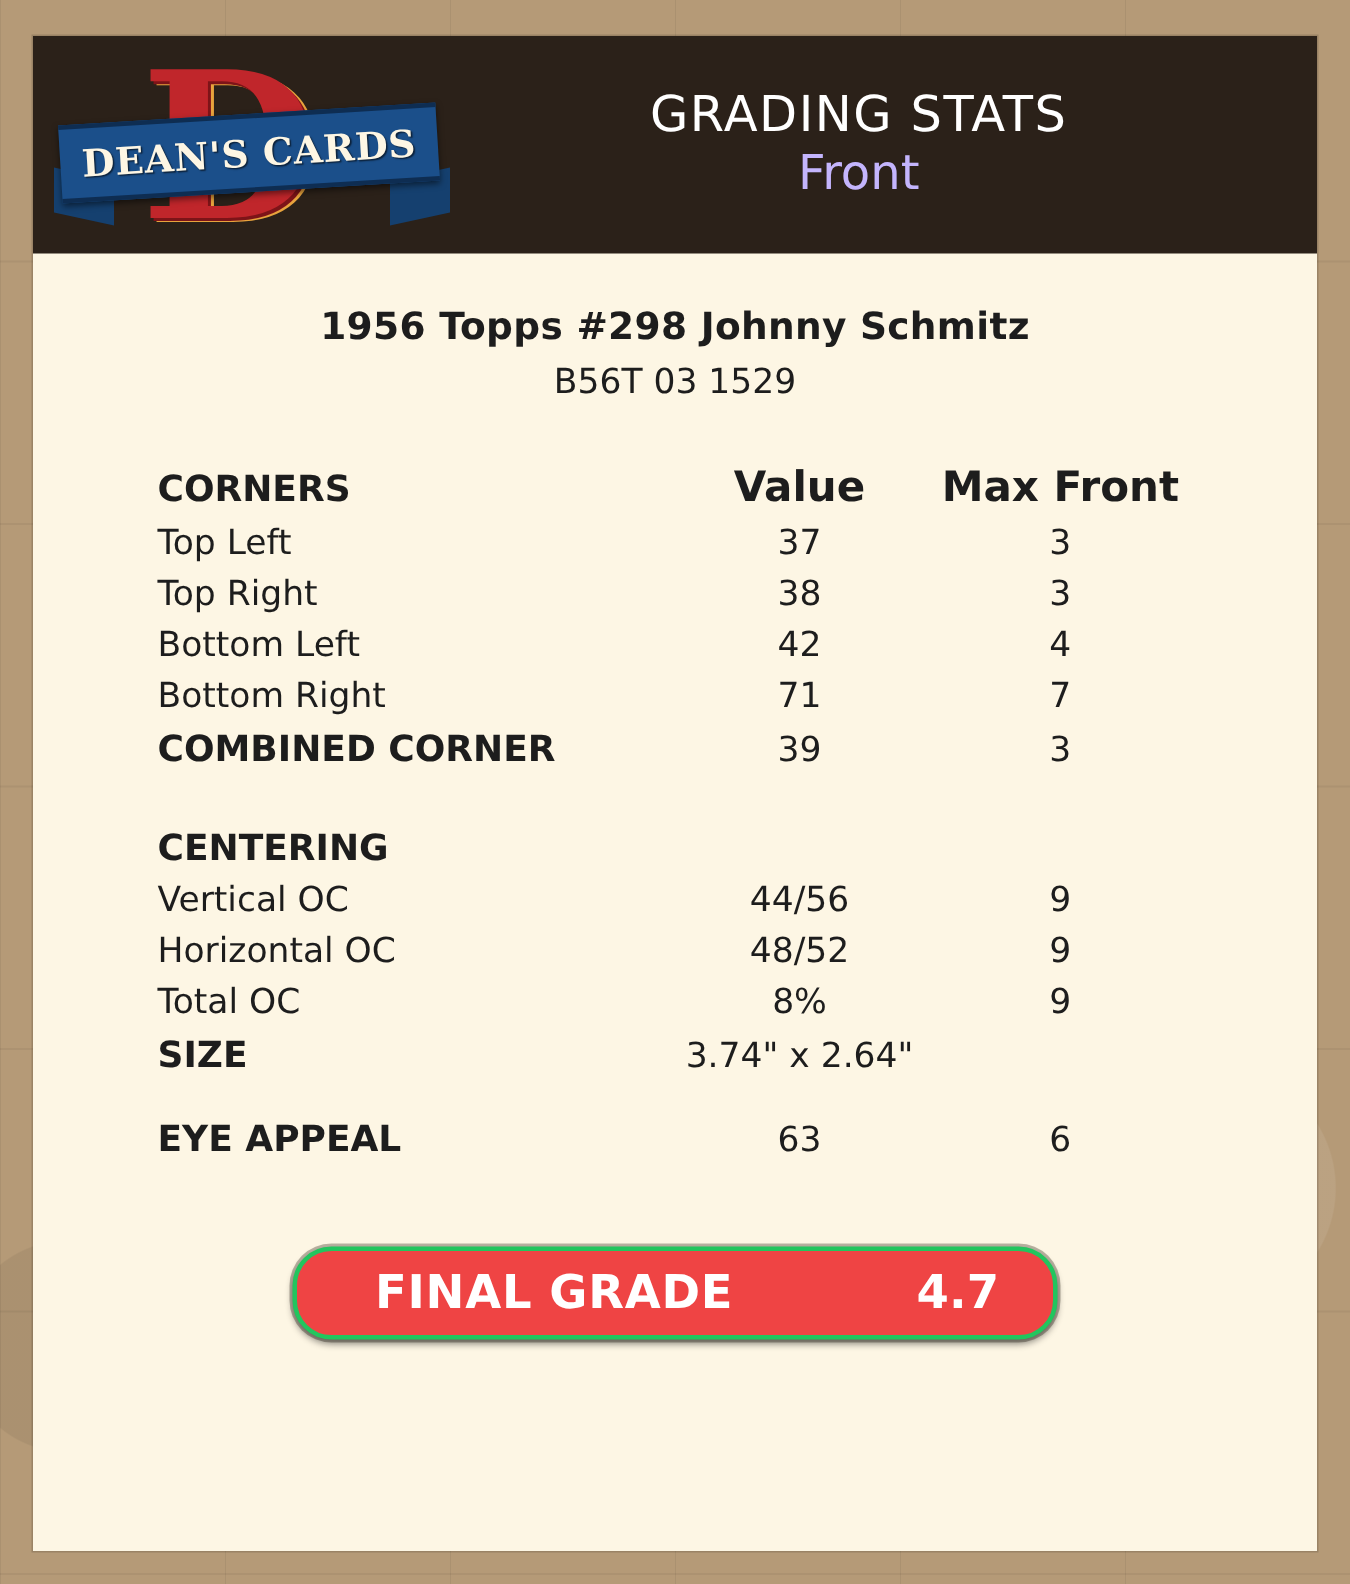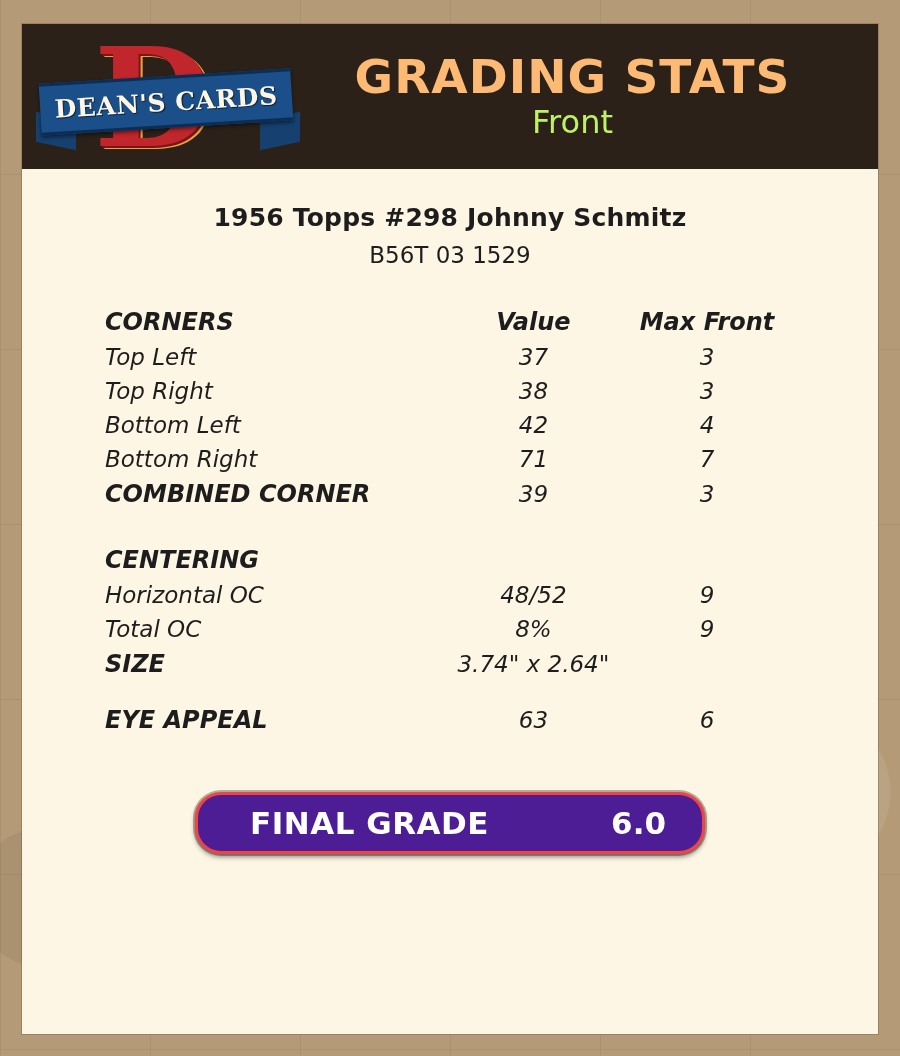--- a/index.html
+++ b/index.html
@@ -104,28 +104,28 @@
   }
   .logo-tail-left { left: 14px; transform: skewY(12deg); }
   .logo-tail-right { left: 238px; transform: skewY(-12deg); }
 
   .header-titles {
     flex: 1;
     text-align: center;
     padding-right: 40px;
   }
   .header-title {
-    color: #fdba74;
-    font-size: 47px;
-    font-weight: bold;
+    color: #ffffff;
+    font-size: 33px;
+    font-weight: normal;
     letter-spacing: 1px;
     line-height: 1.05;
   }
   .header-subtitle {
-    color: #bef264;
+    color: #c4b5fd;
     font-size: 32px;
     font-weight: normal;
     margin-top: 2px;
   }
 
   
   .body {
     padding: 34px 0 0 0;
     color: #1d1d1d;
   }
@@ -144,42 +144,41 @@
 
   table.stats {
     margin: 36px auto 0 auto;
     border-collapse: collapse;
     width: 690px;
     font-size: 23px;
   }
   table.stats td {
     padding: 4px 0;
     vertical-align: baseline;
-    font-style: italic;
   }
   td.lbl { width: 350px; padding-left: 132px; }
   td.val { width: 175px; text-align: center; }
   td.max { width: 180px; text-align: center; }
 
   .sec-head { font-weight: bold; font-size: 24px; }
-  .col-head { font-weight: bold; font-size: 24px; text-align: center; }
+  .col-head { font-weight: bold; font-size: 28px; text-align: center; }
   .indent { padding-left: 182px; }
   .spacer td { height: 22px; padding: 0; }
   .small-space td { height: 12px; padding: 0; }
   .size-val { text-align: center; padding-right: 18px; }
 
   
   .final-wrap {
     margin: 34px auto 0 auto;
     width: 510px;
     position: relative;
   }
   .final-bar {
-    background: #4c1d95;
-    border: 3px solid #ef4444;
+    background: #ef4444;
+    border: 3px solid #22c55e;
     border-radius: 26px;
     box-shadow: 0 3px 5px rgba(0,0,0,0.45), 0 0 0 2px #b9b1a0;
     height: 56px;
     display: flex;
     align-items: center;
     justify-content: space-between;
     padding: 0 36px 0 52px;
   }
   .final-label {
     color: #ffffff;
@@ -256,20 +255,25 @@
         <tr class="spacer">
             <td colspan="3"></td>
           </tr>
 
         <tr>
           <td class="lbl sec-head">CENTERING</td>
           <td class="val"></td>
           <td class="max"></td>
         </tr>
         <tr>
+          <td class="lbl indent">Vertical OC</td>
+          <td class="val">44/56</td>
+          <td class="max">9</td>
+        </tr>
+        <tr>
           <td class="lbl indent">Horizontal OC</td>
           <td class="val">48/52</td>
           <td class="max">9</td>
         </tr>
         <tr>
           <td class="lbl indent">Total OC</td>
           <td class="val">8%</td>
           <td class="max">9</td>
         </tr>
         <tr>
@@ -291,18 +295,18 @@
         <tr class="small-space">
             <td colspan="3"></td>
           </tr>
 
       </tbody>
     </table>
 
     <div class="final-wrap">
       <div class="final-bar">
         <span class="final-label">FINAL GRADE</span>
-        <span class="final-value">6.0</span>
+        <span class="final-value">4.7</span>
       </div>
     </div>
 
   </div>
 </div>
 
 </body></html>

